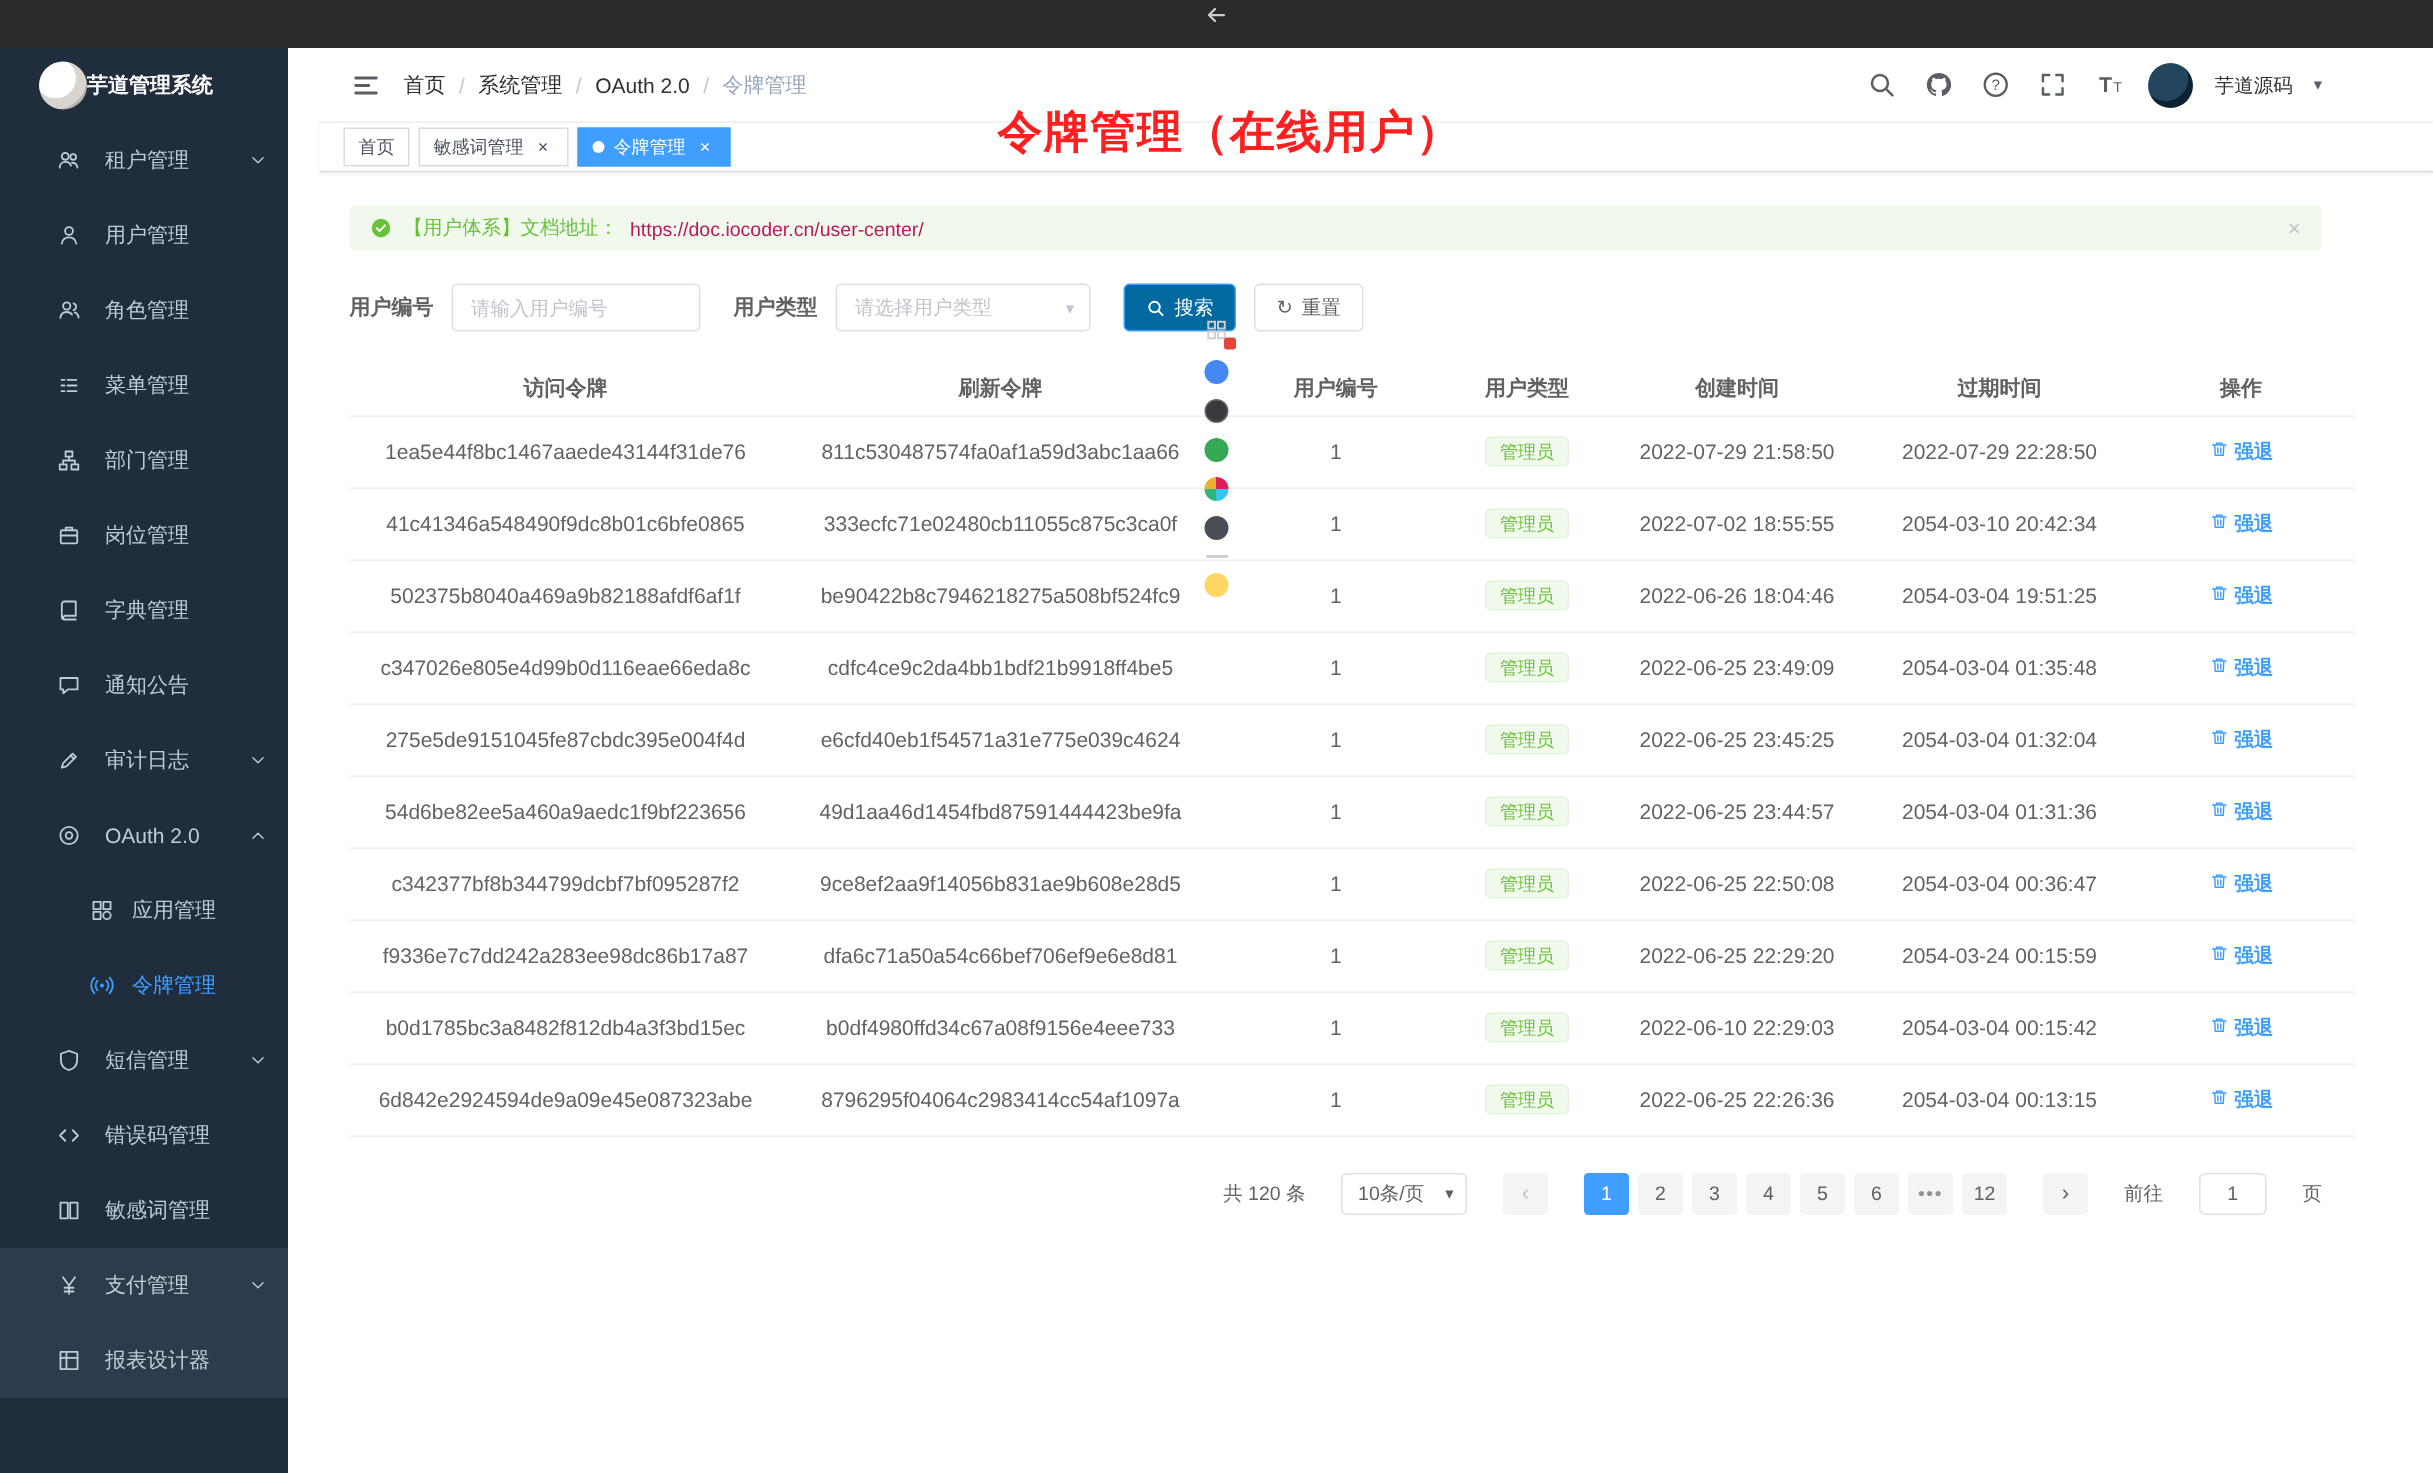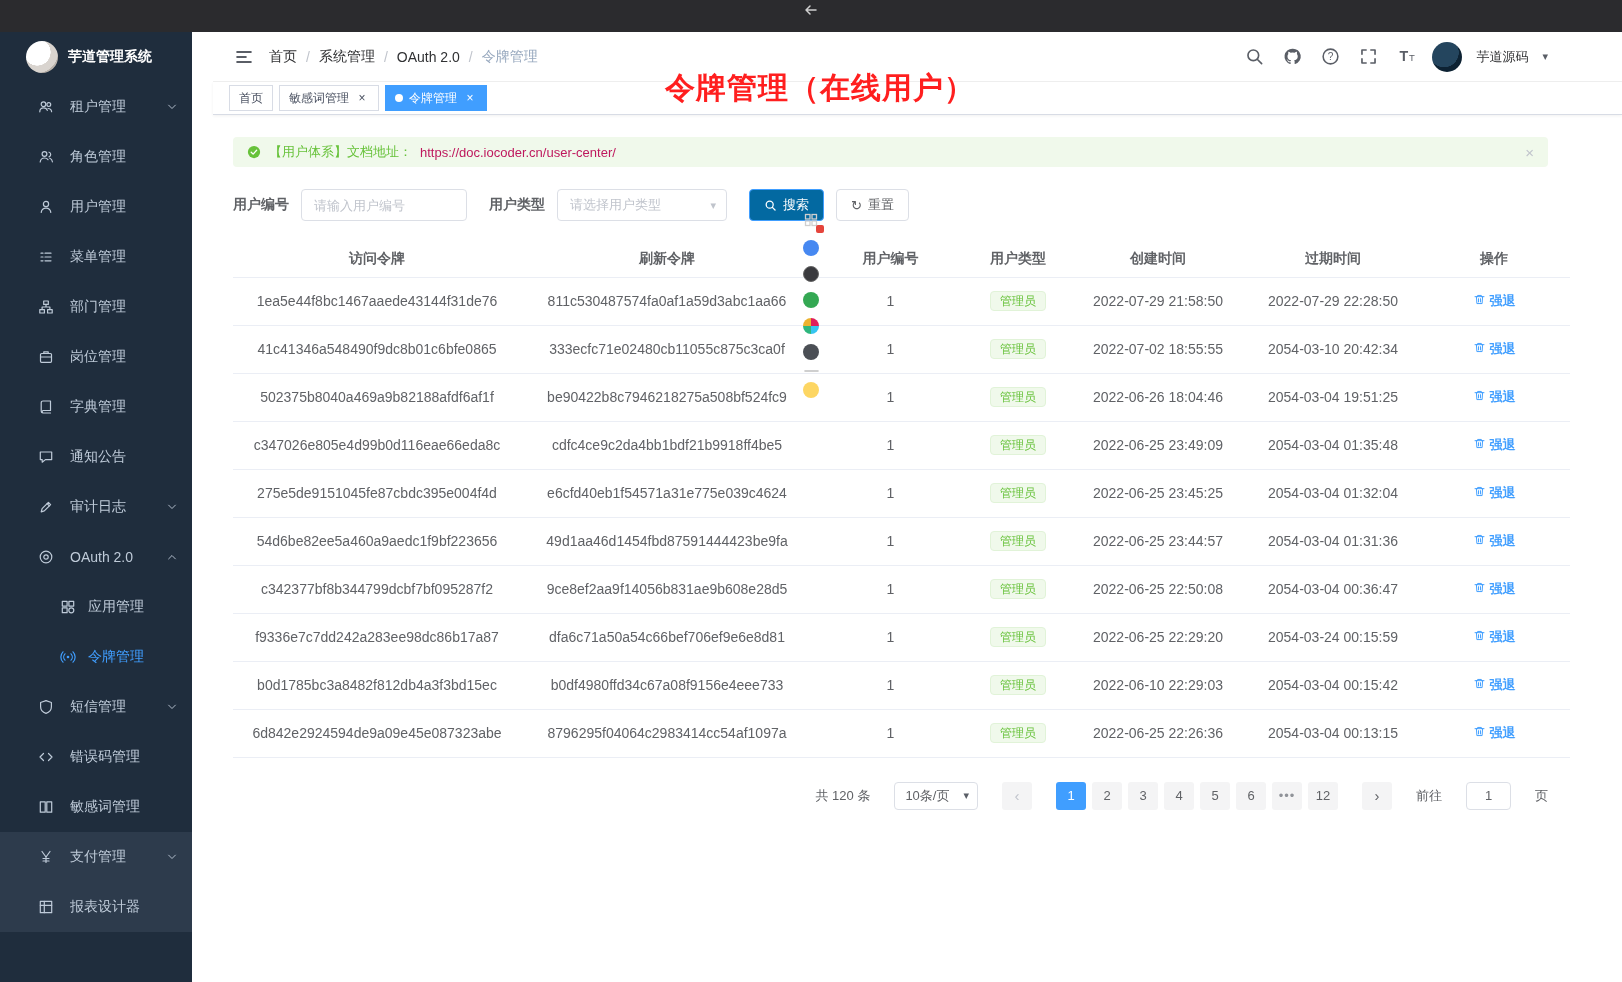--- a/index.html
+++ b/index.html
@@ -14,21 +14,21 @@
   .urlbox { flex:1; display:flex; align-items:center; gap:8px; height:24px; padding:0 10px; color:#e4e4e4; font-size:13px; }
   .ext-dot { width:16px; height:16px; border-radius:50%; flex:0 0 auto; position:relative; }
   .badge { position:absolute; right:-3px; bottom:-3px; width:8px; height:8px; border-radius:2px; background:#e5443b; }
   .half-sq { width:15px; height:13px; border:1.5px solid #cfcfcf; border-radius:2px; position:relative; overflow:hidden; }
   .half-sq::after { content:""; position:absolute; left:0; top:0; bottom:0; width:50%; background:#cfcfcf; }
   .menu-dots { font-size:15px; color:#e8e8e8; }
 
   
   .app { display:flex; height:950px; }
   .sidebar { width:192px; background:#1f2d3d; flex:0 0 auto; display:flex; flex-direction:column; }
-  .logo-row { height:50px; display:flex; align-items:center; gap:10px; padding-left:26px; }
+  .logo-row { height:50px; display:flex; align-items:center; padding-left:26px; }
   .logo { width:32px; height:32px; border-radius:50%; background:radial-gradient(circle at 35% 35%, #ffffff 0 45%, #d9d4cf 46% 70%, #b9b2ab 71%); flex:0 0 auto; }
   .app-title { color:#fff; font-weight:bold; font-size:14px; }
   .menu { flex:1; }
   .menu-item { position:relative; height:50px; display:flex; align-items:center; gap:16px; padding-left:38px; color:#bfcbd9; font-size:14px; cursor:pointer; }
   .menu-item.light { background:#2d3b4c; }
   .menu-item.sub { padding-left:60px; gap:12px; }
   .menu-item.sub.active { color:#409eff; }
   .menu-item .icon svg { width:16px; height:16px; display:block; }
   .menu-item .chev { position:absolute; right:14px; }
   .menu-item .chev svg { width:12px; height:12px; }
@@ -178,35 +178,35 @@
             <span class="mlabel">租户管理</span>
             <span class="icon chev">
               <svg viewBox="0 0 16 16" fill="none" stroke="currentColor" stroke-width="1.2" stroke-linecap="round" stroke-linejoin="round">
                 <path d="M3.5 5.5L8 10l4.5-4.5"></path>
               </svg>
             </span>
           </div>
           <div class="menu-item">
             <span class="icon">
               <svg viewBox="0 0 16 16" fill="none" stroke="currentColor" stroke-width="1.2" stroke-linecap="round" stroke-linejoin="round">
+                <circle cx="8" cy="5" r="2.6"></circle>
+                <path d="M3.2 13.4c.4-2.7 2.4-4.2 4.8-4.2s4.4 1.5 4.8 4.2"></path>
+              </svg>
+            </span>
+            <span class="mlabel">用户管理</span>
+          </div>
+          <div class="menu-item">
+            <span class="icon">
+              <svg viewBox="0 0 16 16" fill="none" stroke="currentColor" stroke-width="1.2" stroke-linecap="round" stroke-linejoin="round">
                 <circle cx="6.5" cy="5" r="2.4"></circle>
                 <path d="M2.2 13c.3-2.5 2-4 4.3-4 1.5 0 2.7.6 3.5 1.7"></path>
                 <path d="M11 3.2a2.4 2.4 0 0 1 0 4.6M11.8 9.3c1.5.5 2.4 1.8 2.6 3.5"></path>
               </svg>
             </span>
             <span class="mlabel">角色管理</span>
-          </div>
-          <div class="menu-item">
-            <span class="icon">
-              <svg viewBox="0 0 16 16" fill="none" stroke="currentColor" stroke-width="1.2" stroke-linecap="round" stroke-linejoin="round">
-                <circle cx="8" cy="5" r="2.6"></circle>
-                <path d="M3.2 13.4c.4-2.7 2.4-4.2 4.8-4.2s4.4 1.5 4.8 4.2"></path>
-              </svg>
-            </span>
-            <span class="mlabel">用户管理</span>
           </div>
           <div class="menu-item">
             <span class="icon">
               <svg viewBox="0 0 16 16" fill="none" stroke="currentColor" stroke-width="1.2" stroke-linecap="round" stroke-linejoin="round">
                 <path d="M3 4.2h2M7 4.2h6M3 8h2M7 8h6M3 11.8h2M7 11.8h6"></path>
               </svg>
             </span>
             <span class="mlabel">菜单管理</span>
           </div>
           <div class="menu-item">

